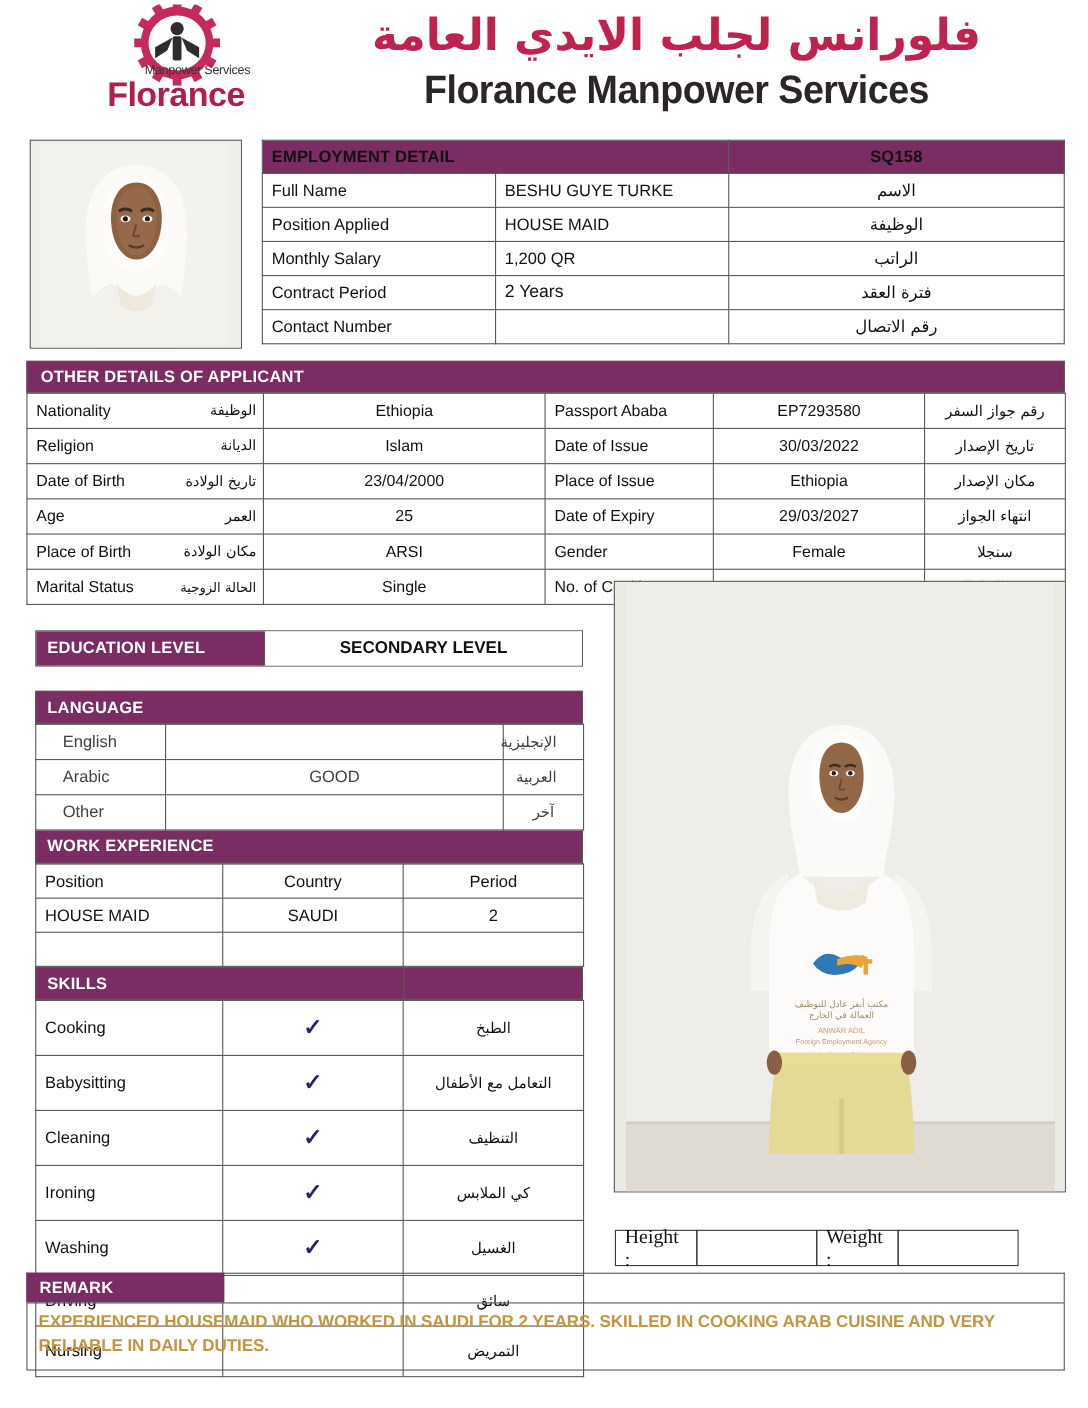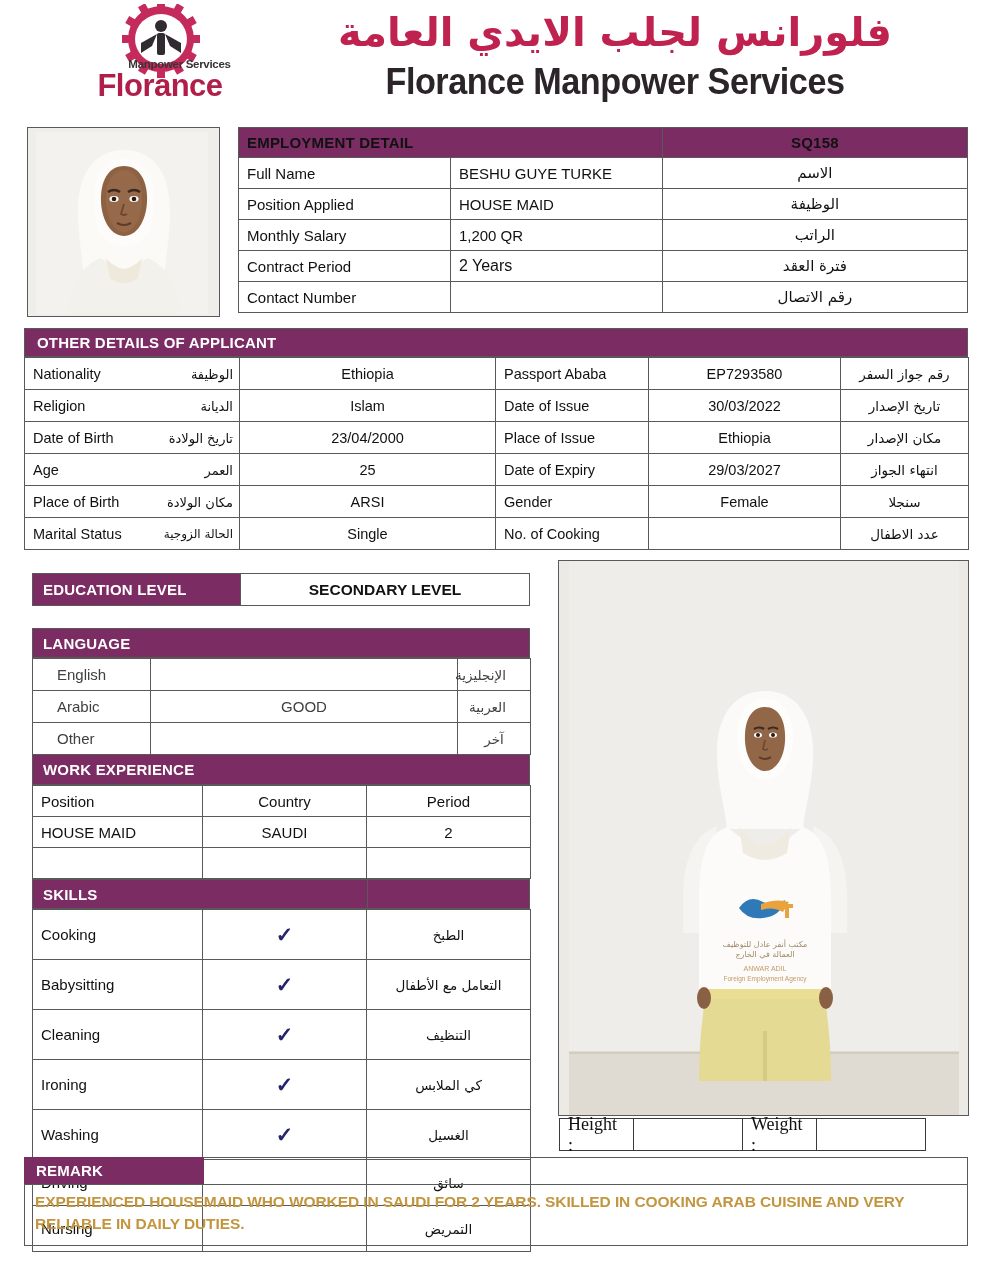--- a/index.html
+++ b/index.html
@@ -36,21 +36,21 @@
     font-family: "Liberation Sans", sans-serif;
     font-weight: bold;
     font-size: 31px;
     letter-spacing: -0.5px;
     color: #B01F4A;
     line-height: 1;
   }
   .logo-sub {
     position: absolute; left: 40px; top: 56px;
     width: 155px; text-align: center;
-    font-size: 11.5px; font-weight: bold;
+    font-size: 11.5px; font-weight: normal;
     color: #3a3236;
     letter-spacing: -0.3px;
   }
   .title-ar {
     position: absolute; left: 265px; top: 10px;
     width: 700px; text-align: center;
     direction: rtl;
     font-family: "DejaVu Sans", sans-serif;
     font-size: 40px; font-weight: bold;
     color: #C0224F;
@@ -158,21 +158,21 @@
   .skills-hdr-r { flex: 1; border-left: 1px solid #595959; }
   .skills { width: 498px; border-collapse: collapse; table-layout: fixed; }
   .skills td { border: 1px solid #595959; height: 32px; font-size: 15px; color: #111; padding: 14px 8px; }
   .skills .c1 { width: 170px; }
   .skills .c2 { width: 164px; text-align: center; }
   .skills .c3 { width: 164px; direction: rtl; text-align: center; font-family: "DejaVu Sans", sans-serif; font-size: 13.5px; }
   .chk { color: #26246B; font-size: 21px; font-weight: bold; line-height: 1; }
 
   
   .photo2 {
-    position: absolute; left: 558px; top: 560px;
+    position: absolute; left: 558px; top: 528px;
     width: 411px; height: 556px;
     border: 1px solid #595959;
     background: #efede8;
     overflow: hidden;
   }
   
   .hw {
     position: absolute; left: 560px; top: 1118px;
     width: 370px; height: 33px;
     display: flex;

